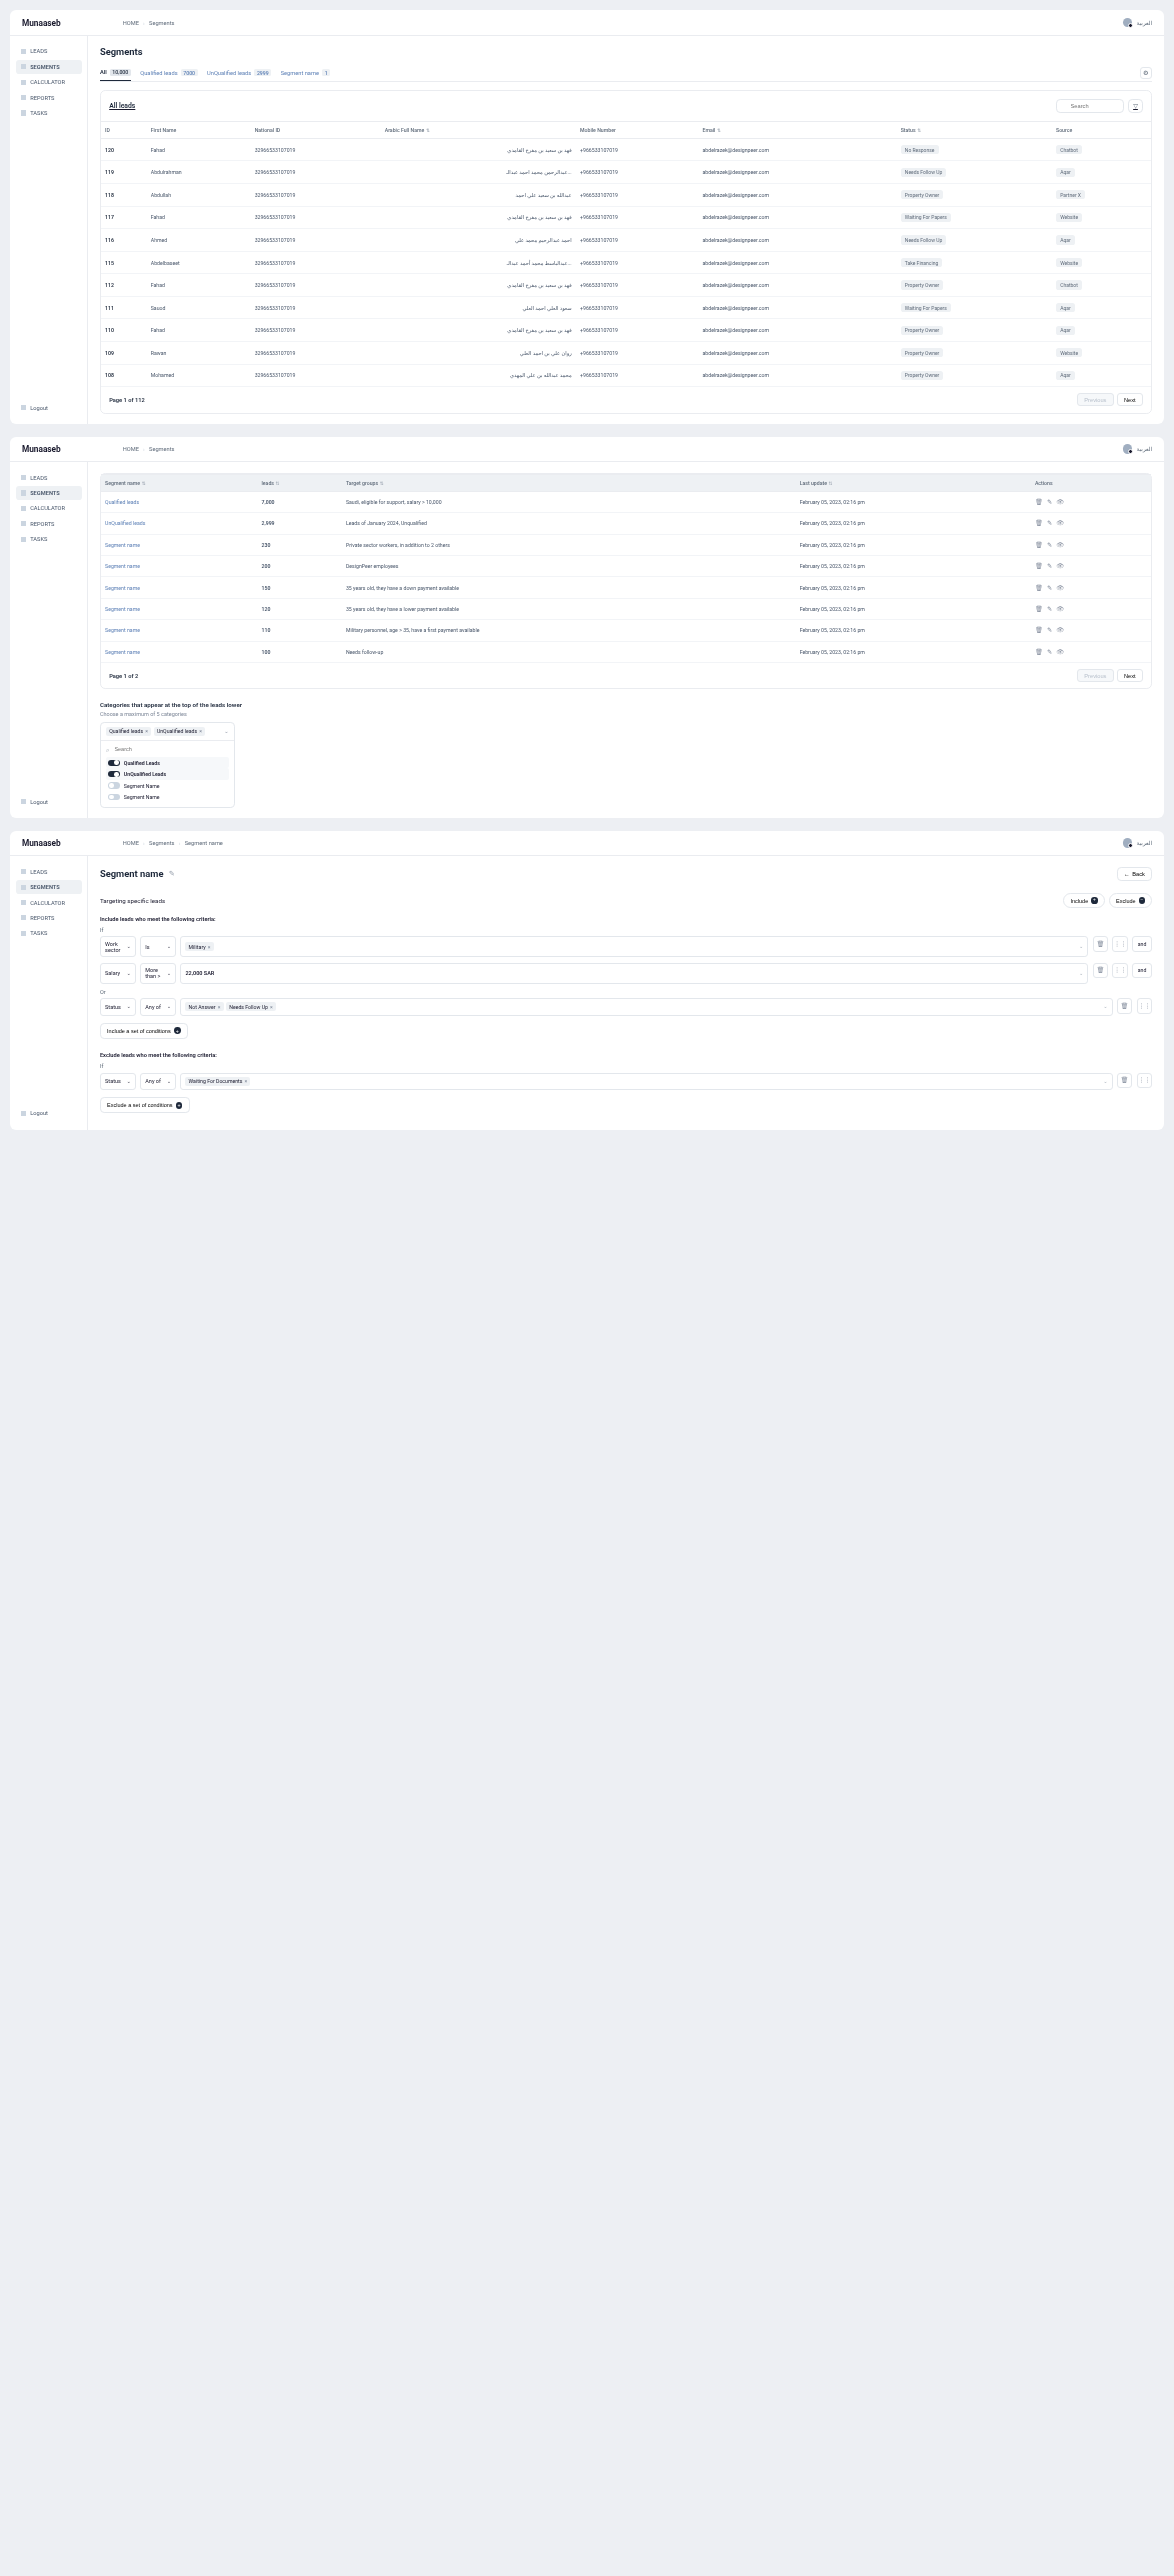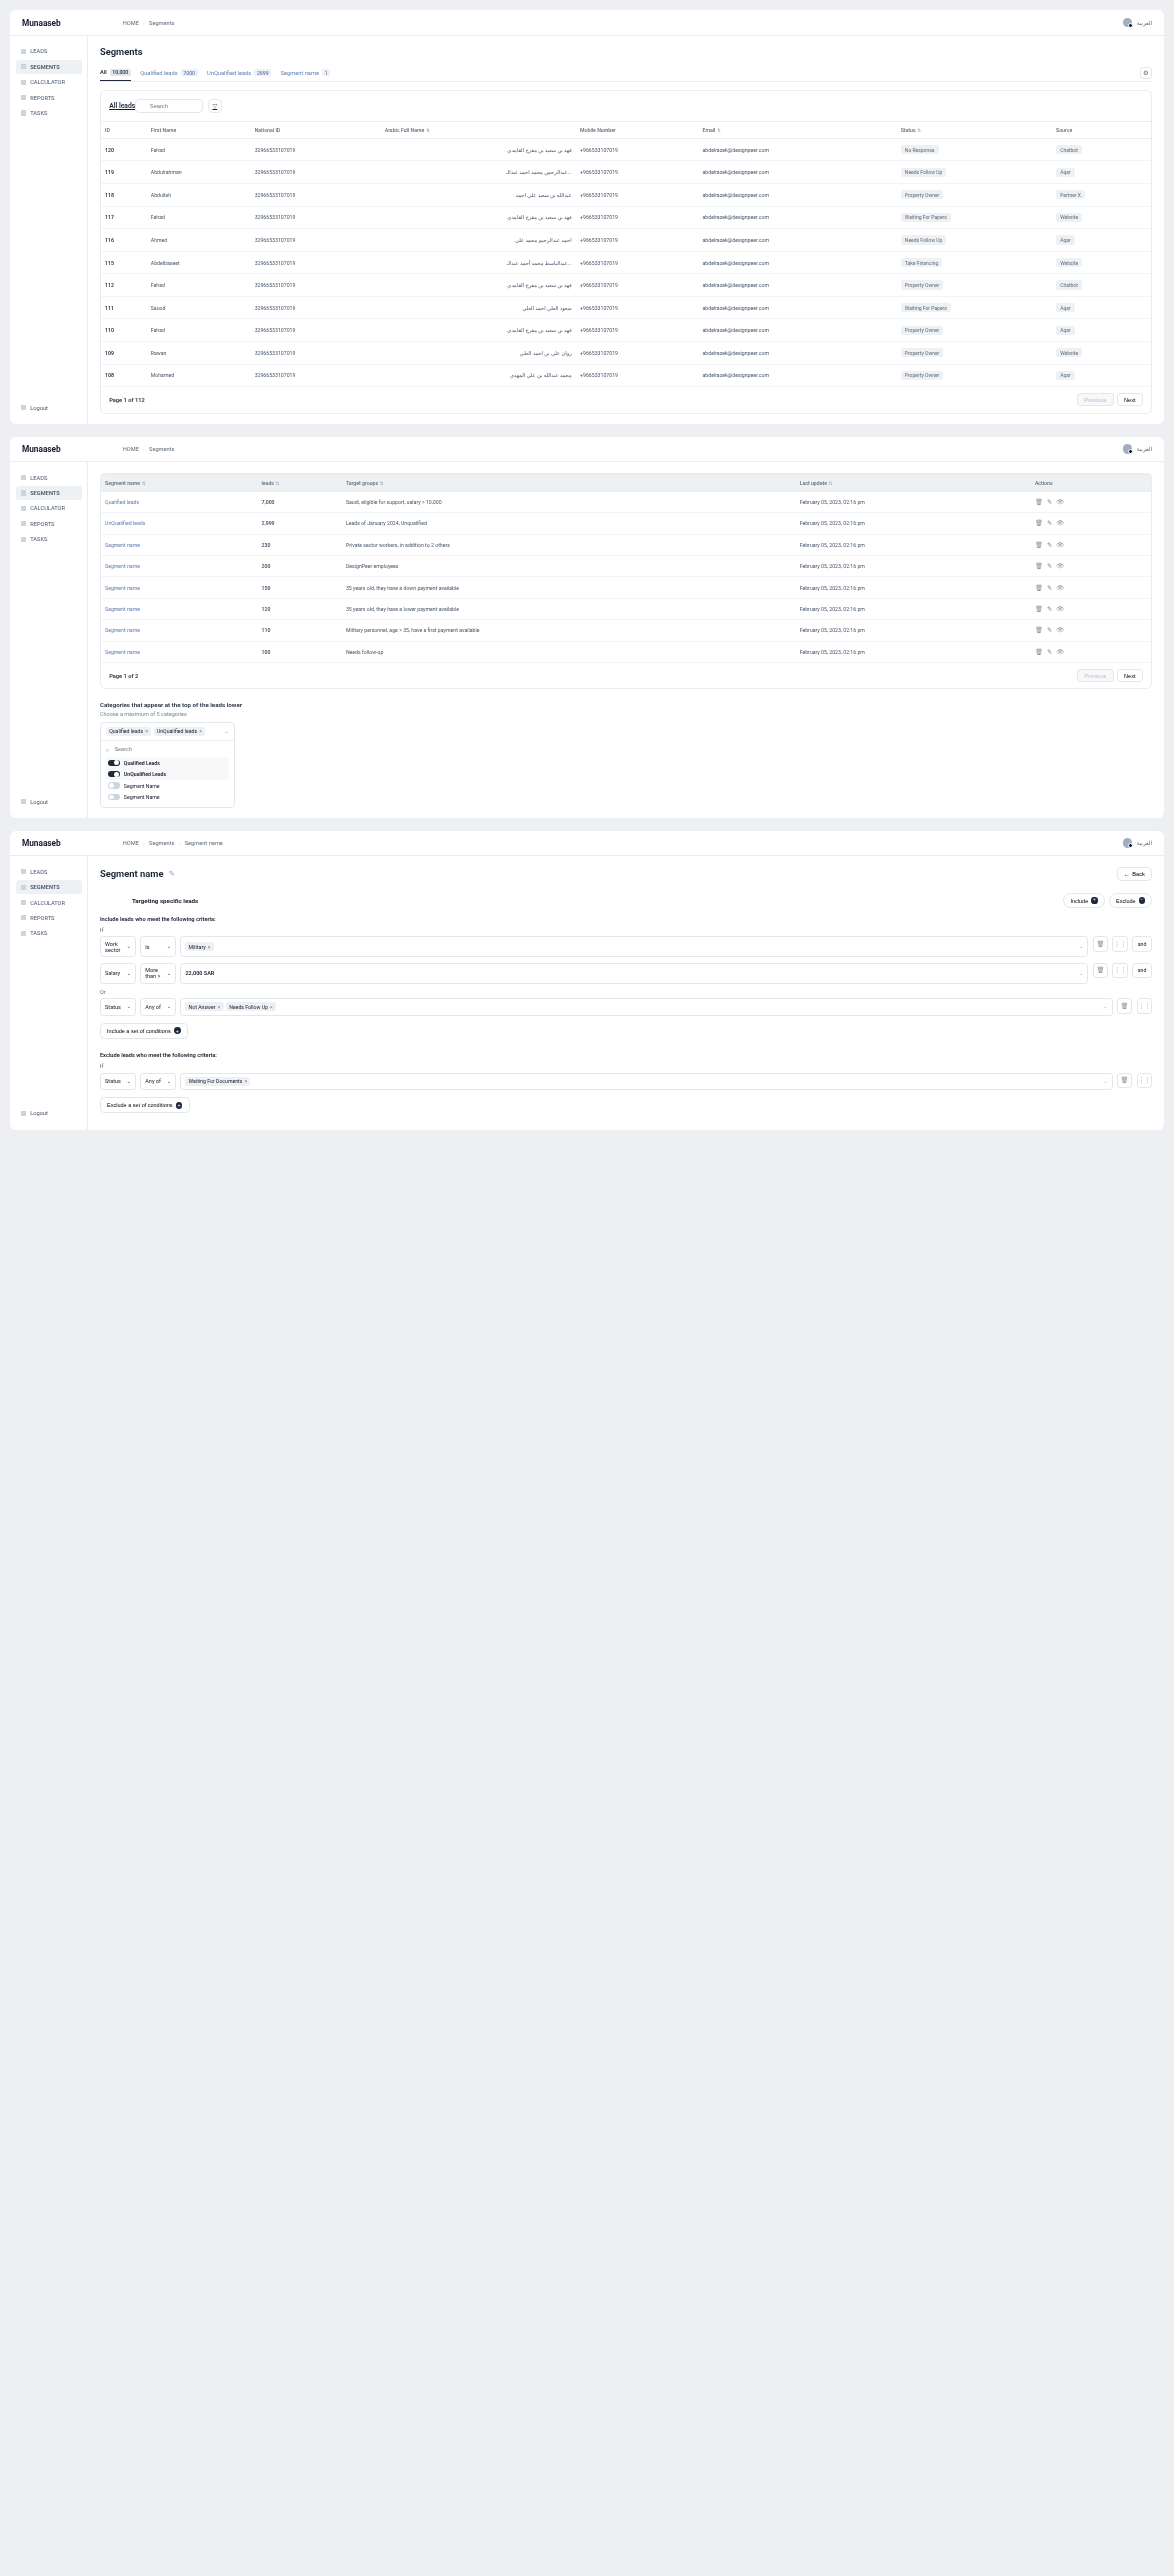--- a/index.html
+++ b/index.html
@@ -21,21 +21,21 @@
 .main { flex: 1; padding: 10.4px 11.5px; }
 .page-title { font-size: 9.4px; font-weight: 700; color: #1e293b; margin-bottom: 7.3px; }
 .tabs { display: flex; align-items: center; gap: 9.4px; border-bottom: 0.5px solid #eaecf0; margin-bottom: 8.3px; position: relative; }
 .tab { display: flex; align-items: center; gap: 3.1px; padding: 4.2px 0; font-size: 5.7px; color: #5f6b7a; cursor: pointer; }
 .tab.active { color: #1e293b; font-weight: 600; border-bottom: 1px solid #1e293b; }
 .tab .count { background: #eef1f4; padding: 0.5px 2.6px; border-radius: 1.6px; font-size: 5.2px; font-weight: 500; }
 .tab.active .count { background: #e3e7ec; }
 .tab.link { color: #5b7fb5; }
 .gear-btn { position: absolute; right: 0; top: 2.1px; width: 12.5px; height: 12.5px; border: 0.5px solid #e3e7ec; border-radius: 3.1px; display: flex; align-items: center; justify-content: center; cursor: pointer; font-size: 6.2px; color: #5f6b7a; }
 .panel { border: 0.5px solid #eaecf0; border-radius: 5.2px; }
-.panel-head { display: flex; align-items: center; justify-content: flex-start; padding: 7.3px 8.3px; text-decoration: underline; }
+.panel-head { display: flex; align-items: center; justify-content: space-between; padding: 7.3px 8.3px; text-decoration: underline; }
 .panel-title { font-size: 6.8px; font-weight: 600; color: #1e293b; }
 .search-wrap { display: flex; gap: 4.2px; align-items: center; }
 .search-input { width: 68px; padding: 3.1px 4.2px 3.1px 13.5px; border: 0.5px solid #e3e7ec; border-radius: 4.2px; font-size: 5.7px; background: #fff; position: relative; }
 .search-box { position: relative; }
 .search-box::before { content: '⌕'; position: absolute; left: 4.2px; top: 2.6px; color: #9aa3af; font-size: 6.8px; }
 .filter-btn { width: 14.6px; height: 14.6px; border: 0.5px solid #e3e7ec; border-radius: 4.2px; display: flex; align-items: center; justify-content: center; cursor: pointer; color: #5f6b7a; }
 table { width: 100%; border-collapse: collapse; }
 thead th { text-align: left; font-size: 5.2px; font-weight: 500; color: #5f6b7a; padding: 5.2px 4.2px; border-bottom: 0.5px solid #eaecf0; border-top: 0.5px solid #eaecf0; }
 thead th .sort { margin-left: 1.6px; color: #9aa3af; font-size: 4.7px; }
 tbody td { font-size: 5.2px; padding: 6.2px 4.2px; border-bottom: 0.5px solid #f2f4f7; color: #475569; }
@@ -71,21 +71,21 @@
 .ms-item.selected { background: #f6f8fa; font-weight: 600; }
 .toggle { width: 11.5px; height: 6.2px; border-radius: 3.6px; background: #cbd5e0; position: relative; cursor: pointer; }
 .toggle.on { background: #1e293b; }
 .toggle::after { content: ''; position: absolute; width: 4.7px; height: 4.7px; background: #fff; border-radius: 50%; top: 0.8px; left: 0.8px; }
 .toggle.on::after { left: auto; right: 0.8px; }
 .seg-edit-head { display: flex; justify-content: space-between; align-items: center; margin-bottom: 12.5px; }
 .seg-name-edit { display: flex; align-items: center; gap: 5.2px; }
 .edit-pencil { color: #9aa3af; font-size: 7.3px; cursor: pointer; }
 .back-btn { display: flex; align-items: center; gap: 2.6px; padding: 3.1px 6.2px; border: 0.5px solid #e3e7ec; border-radius: 4.2px; font-size: 5.7px; cursor: pointer; background: #fff; }
 .target-head { display: flex; justify-content: space-between; align-items: center; margin-bottom: 8.3px; }
-.target-title { font-size: 6.2px; font-weight: 700; margin-left: 32px; }
+.target-title { font-size: 6.2px; font-weight: 400; }
 .target-btns { display: flex; gap: 4.2px; }
 .chip-btn { display: flex; align-items: center; gap: 3.1px; padding: 3.1px 6.2px; border: 0.5px solid #e3e7ec; border-radius: 9.4px; font-size: 5.5px; cursor: pointer; background: #fff; }
 .chip-btn .dot { width: 6.2px; height: 6.2px; border-radius: 50%; background: #1e293b; color: #fff; display: flex; align-items: center; justify-content: center; font-size: 4.7px; line-height: 1; }
 .criteria-label { font-size: 5.7px; font-weight: 600; margin-bottom: 5.2px; }
 .if-label { font-size: 5.5px; color: #5f6b7a; margin-bottom: 3.1px; }
 .rule-row { display: flex; gap: 4.2px; margin-bottom: 5.2px; }
 .rule-select { width: 36px; padding: 3.6px 4.2px; border: 0.5px solid #e3e7ec; border-radius: 3.1px; font-size: 5.5px; background: #fff; display: flex; align-items: center; justify-content: space-between; cursor: pointer; }
 .rule-value-box { flex: 1; padding: 3.1px 4.2px; border: 0.5px solid #e3e7ec; border-radius: 3.1px; font-size: 5.5px; background: #fff; display: flex; align-items: center; gap: 2.6px; flex-wrap: wrap; min-height: 15.6px; }
 .rule-chip { background: #eef1f4; padding: 1.6px 3.1px; border-radius: 2.1px; font-size: 5.2px; display: flex; align-items: center; gap: 2.1px; }
 .rule-icon-btn { width: 15.6px; height: 15.6px; border: 0.5px solid #e3e7ec; border-radius: 3.1px; display: flex; align-items: center; justify-content: center; cursor: pointer; color: #7b8596; font-size: 6.2px; }

